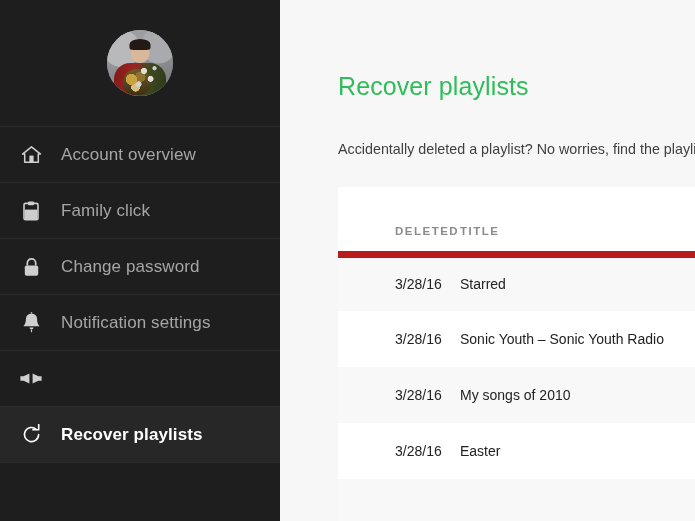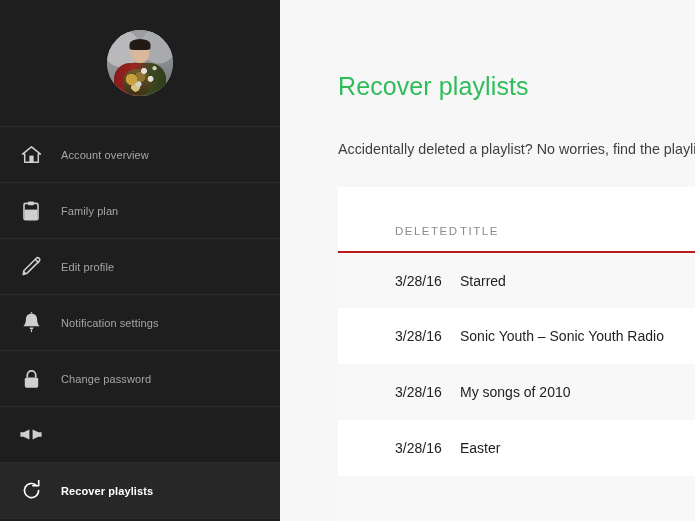--- a/index.html
+++ b/index.html
@@ -84,21 +84,21 @@
     background:transparent;
   }
   .nav-item.active { background:#272727; }
   .nav-icon {
     width:30px; min-width:30px; height:26px;
     display:flex; align-items:center; justify-content:center;
     margin-right:15px;
   }
   .nav-icon svg { display:block; }
   .nav-label {
-    font-size:11px;
+    font-size:17px;
     color:#a6a6a6;
     letter-spacing:0.1px;
     white-space:nowrap;
   }
   .nav-item.active .nav-label { color:#ffffff; font-weight:bold; }
 
   
   .main {
     flex:1; height:521px;
     background:#f7f7f7;
@@ -127,25 +127,25 @@
     margin-left:0;
     background:#ffffff;
     width:420px;
     min-height:310px;
     padding-top:26px;
   }
   table { width:100%; border-collapse:collapse; table-layout:fixed; }
   th {
     text-align:left;
     font-size:11.5px;
-    font-weight:normal;
+    font-weight:bold;
     letter-spacing:1.5px;
     color:#8b8b8b;
     padding:12px 0 14px 0;
-    border-bottom:2px solid #b91c1c;
+    border-bottom:7px solid #b91c1c;
   }
   th.col-deleted, td.col-deleted { width:122px; padding-left:57px; }
   th.col-title,  td.col-title  { padding-left:0; }
   td {
     font-size:14px;
     color:#222222;
     height:56px;
     vertical-align:middle;
     white-space:nowrap;
     overflow:hidden;
@@ -184,54 +184,44 @@
       </div>
 
       <div class="nav-item">
         <span class="nav-icon">
           <svg width="16" height="20" viewBox="0 0 16 20">
             <rect x="1" y="2.4" width="14" height="16.4" rx="1.6" fill="none" stroke="#cfcfcf" stroke-width="1.6"></rect>
             <rect x="5" y="0.6" width="6" height="3.6" rx="1" fill="#cfcfcf"></rect>
             <rect x="1.8" y="8.6" width="12.4" height="9.5" fill="#cfcfcf"></rect>
           </svg>
         </span>
-        <span class="nav-label">Family plan</span>
-      </div>
-
-      <div class="nav-item">
-        <span class="nav-icon">
-          <svg width="21" height="21" viewBox="0 0 21 21">
-            <path d="M2.2 18.6 5.6 17.6 18.1 5.1a2 2 0 0 0 0-2.8 2 2 0 0 0-2.8 0L2.8 14.8z" fill="none" stroke="#cfcfcf" stroke-width="1.5" stroke-linejoin="round"></path>
-            <path d="M14.3 3.4 17.9 7" stroke="#cfcfcf" stroke-width="1.5"></path>
-            <path d="M2.3 18.6 5.7 17.6 3.1 15z" fill="#cfcfcf"></path>
-          </svg>
-        </span>
-        <span class="nav-label">Edit profile</span>
+        <span class="nav-label">Family click</span>
+      </div>
+
+
+      <div class="nav-item">
+        <span class="nav-icon">
+          <svg width="17" height="20" viewBox="0 0 17 20">
+            <path d="M4.3 8.6V6.1a4.2 4.2 0 0 1 8.4 0v2.5" fill="none" stroke="#cfcfcf" stroke-width="1.7"></path>
+            <rect x="1.8" y="8.4" width="13.4" height="10.3" rx="1.8" fill="#cfcfcf"></rect>
+          </svg>
+        </span>
+        <span class="nav-label">Change password</span>
       </div>
 
       <div class="nav-item">
         <span class="nav-icon">
           <svg width="19" height="21" viewBox="0 0 19 21">
             <path d="M9.5 1.4a5.6 5.6 0 0 0-5.6 5.6c0 4.4-1.6 6.2-2.5 7.2h16.2c-.9-1-2.5-2.8-2.5-7.2A5.6 5.6 0 0 0 9.5 1.4z" fill="#cfcfcf"></path>
             <path d="M9.5 1.4V.2" stroke="#cfcfcf" stroke-width="1.4"></path>
             <path d="M7.5 15.6a2 2 0 0 0 4 0z" fill="#cfcfcf"></path>
             <path d="M9.5 17.8v2.4" stroke="#cfcfcf" stroke-width="1.2"></path>
           </svg>
         </span>
         <span class="nav-label">Notification settings</span>
-      </div>
-
-      <div class="nav-item">
-        <span class="nav-icon">
-          <svg width="17" height="20" viewBox="0 0 17 20">
-            <path d="M4.3 8.6V6.1a4.2 4.2 0 0 1 8.4 0v2.5" fill="none" stroke="#cfcfcf" stroke-width="1.7"></path>
-            <rect x="1.8" y="8.4" width="13.4" height="10.3" rx="1.8" fill="#cfcfcf"></rect>
-          </svg>
-        </span>
-        <span class="nav-label">Change password</span>
       </div>
 
       <div class="nav-item">
         <span class="nav-icon">
           <svg width="24" height="13" viewBox="0 0 24 13">
             <path d="M10.4 1.4 4.6 4.2H1.4v4.6h3.2l5.8 2.8z" fill="#cfcfcf"></path>
             <path d="M13.6 1.4l5.8 2.8h3.2v4.6h-3.2l-5.8 2.8z" fill="#cfcfcf"></path>
           </svg>
         </span>
       </div>

